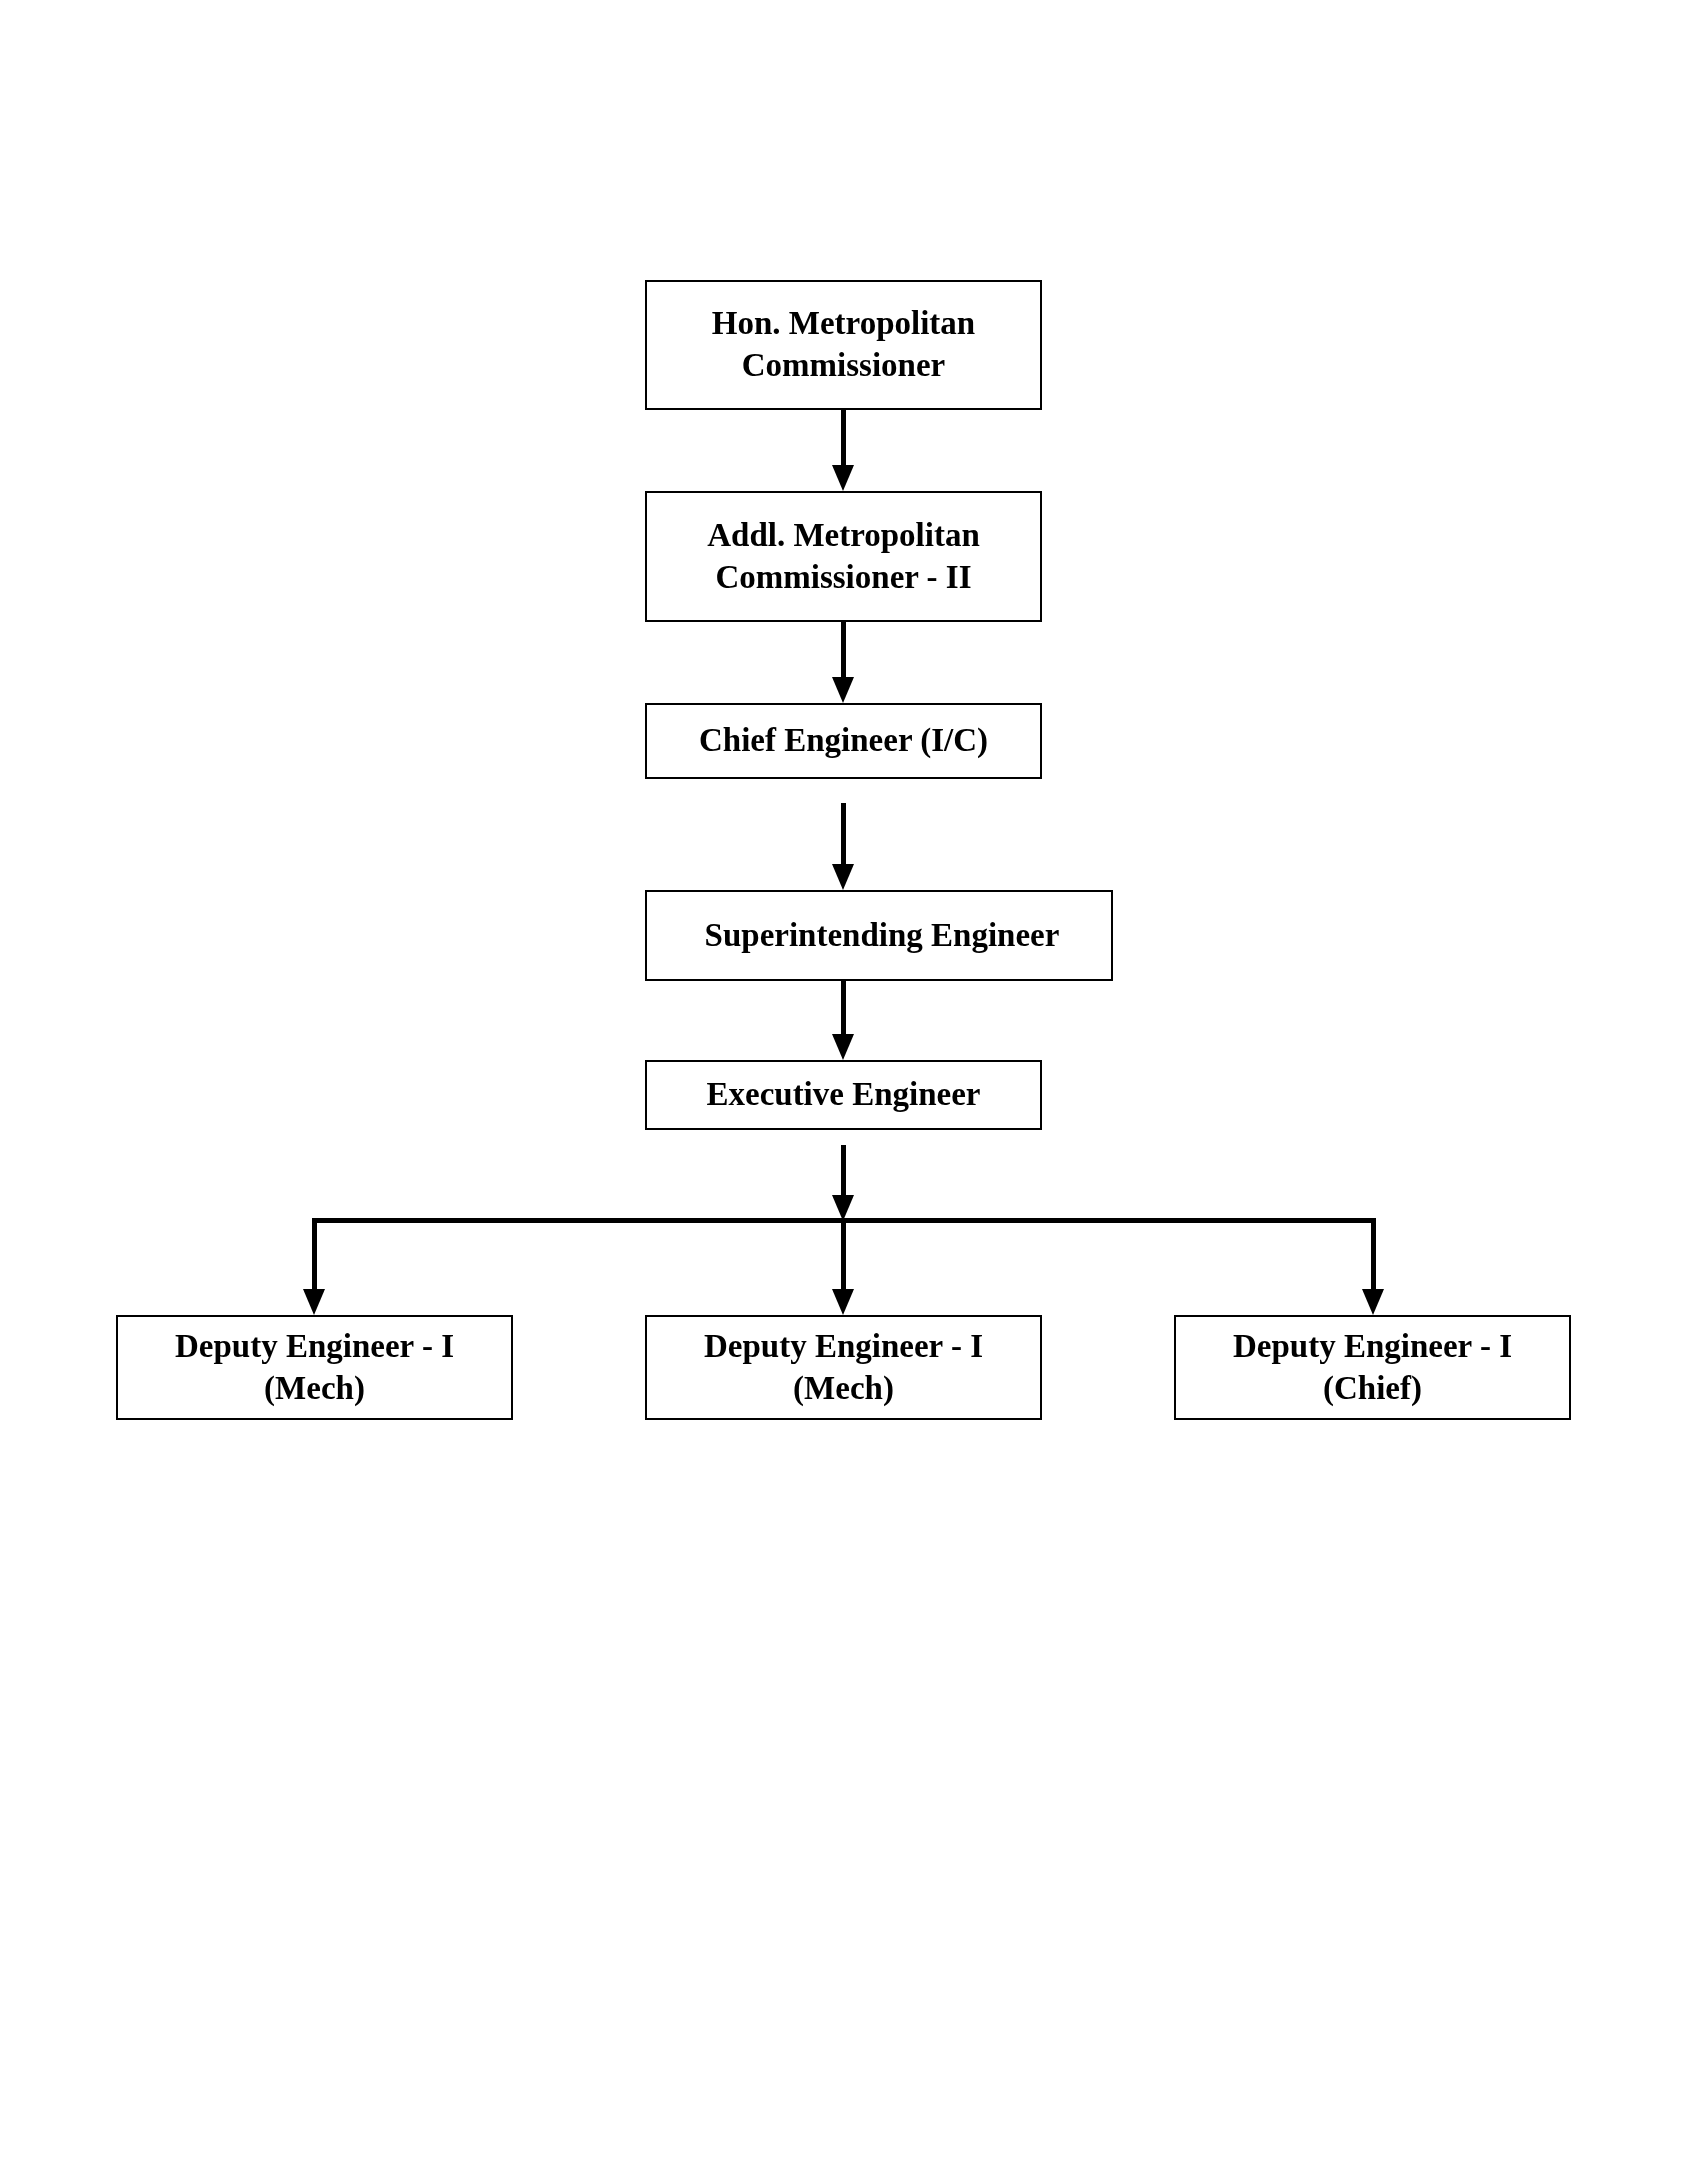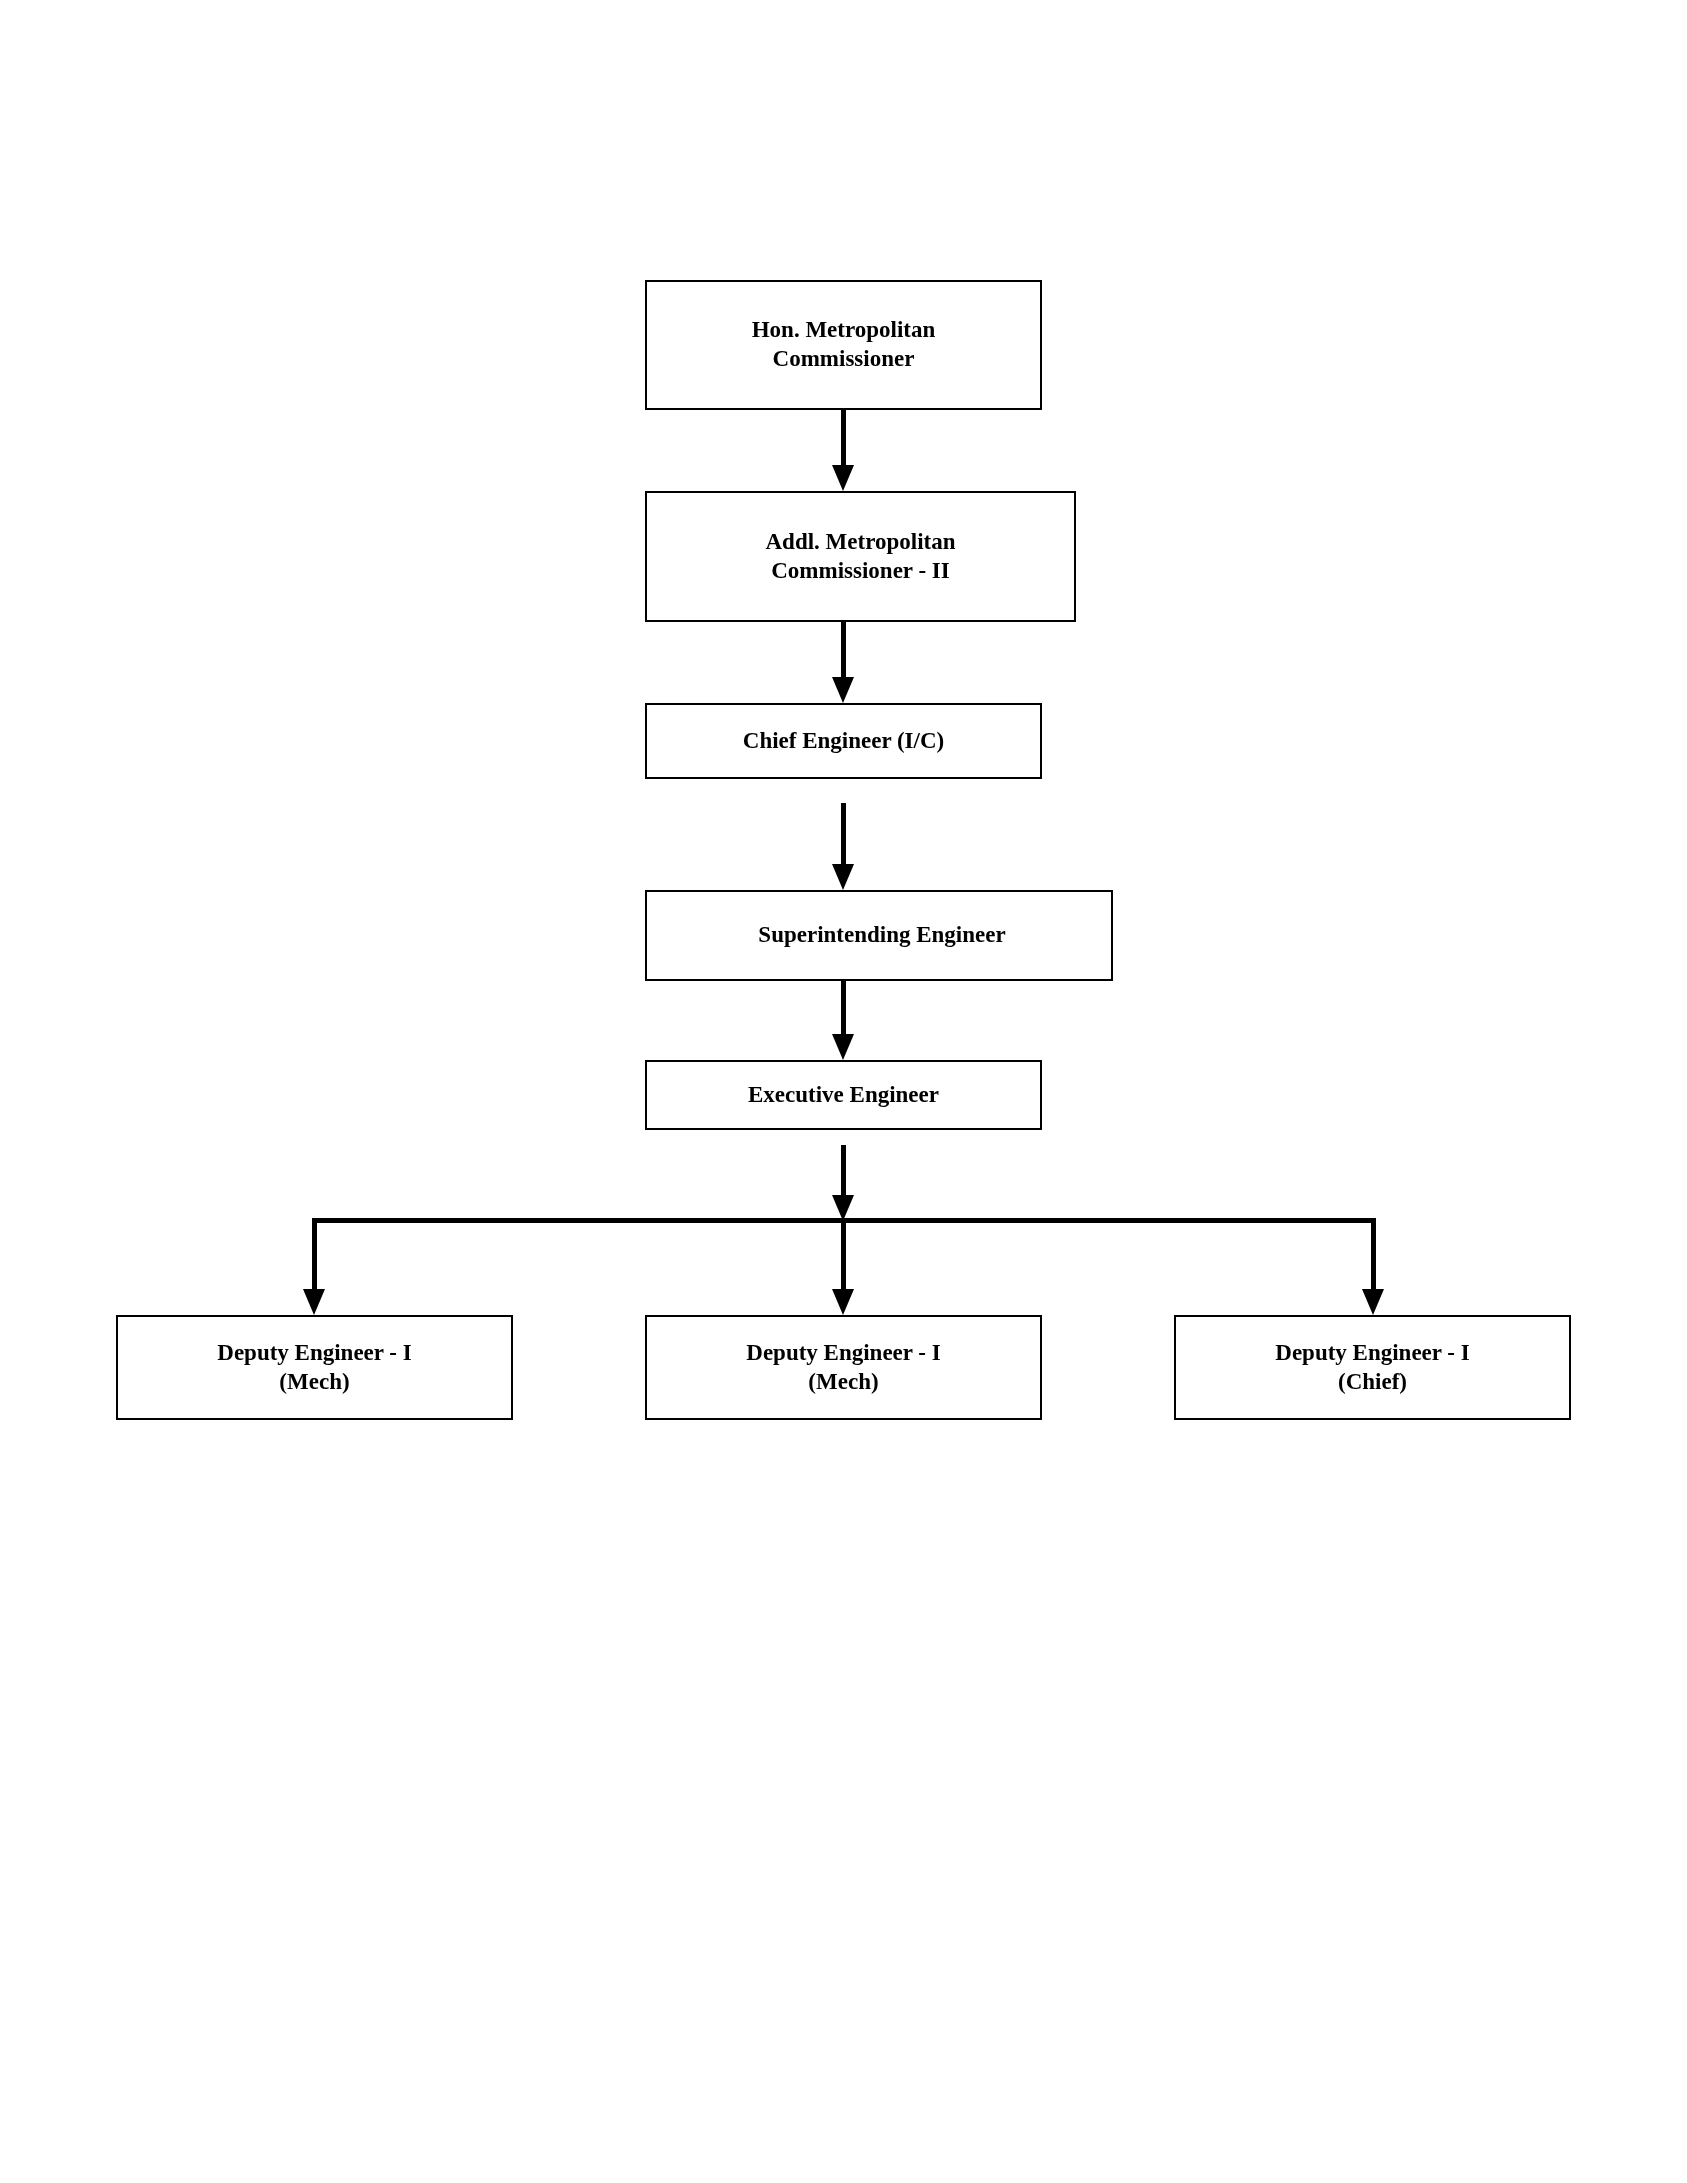--- a/index.html
+++ b/index.html
@@ -20,29 +20,29 @@
     position: absolute;
     box-sizing: border-box;
     background: #ffffff;
     border: 2px solid #000000;
     display: flex;
     align-items: center;
     justify-content: center;
     text-align: center;
     color: #000000;
     font-weight: bold;
-    font-size: 23px;
+    font-size: 33px;
     line-height: 1.26;
   }
   .label { display: block; }
   .label .line { display: block; }
 
   
   .box-hon   { left: 645px;  top: 280px;  width: 397px; height: 130px; }
-  .box-addl  { left: 645px;  top: 491px;  width: 431px; height: 131px; }
+  .box-addl  { left: 645px;  top: 491px;  width: 397px; height: 131px; }
   .box-chief { left: 645px;  top: 703px; width: 397px; height: 76px; }
   .box-se    { left: 645px;  top: 890px; width: 468px; height: 91px; padding-left: 6px; }
   .box-ee    { left: 645px;  top: 1060px; width: 397px; height: 70px; }
   
   .box-mech  { left: 116px;  top: 1315px; width: 397px; height: 105px; }
   .box-civil { left: 645px;  top: 1315px; width: 397px; height: 105px; }
   .box-elect { left: 1174px; top: 1315px; width: 397px; height: 105px; }
 
   
   .vconn {

